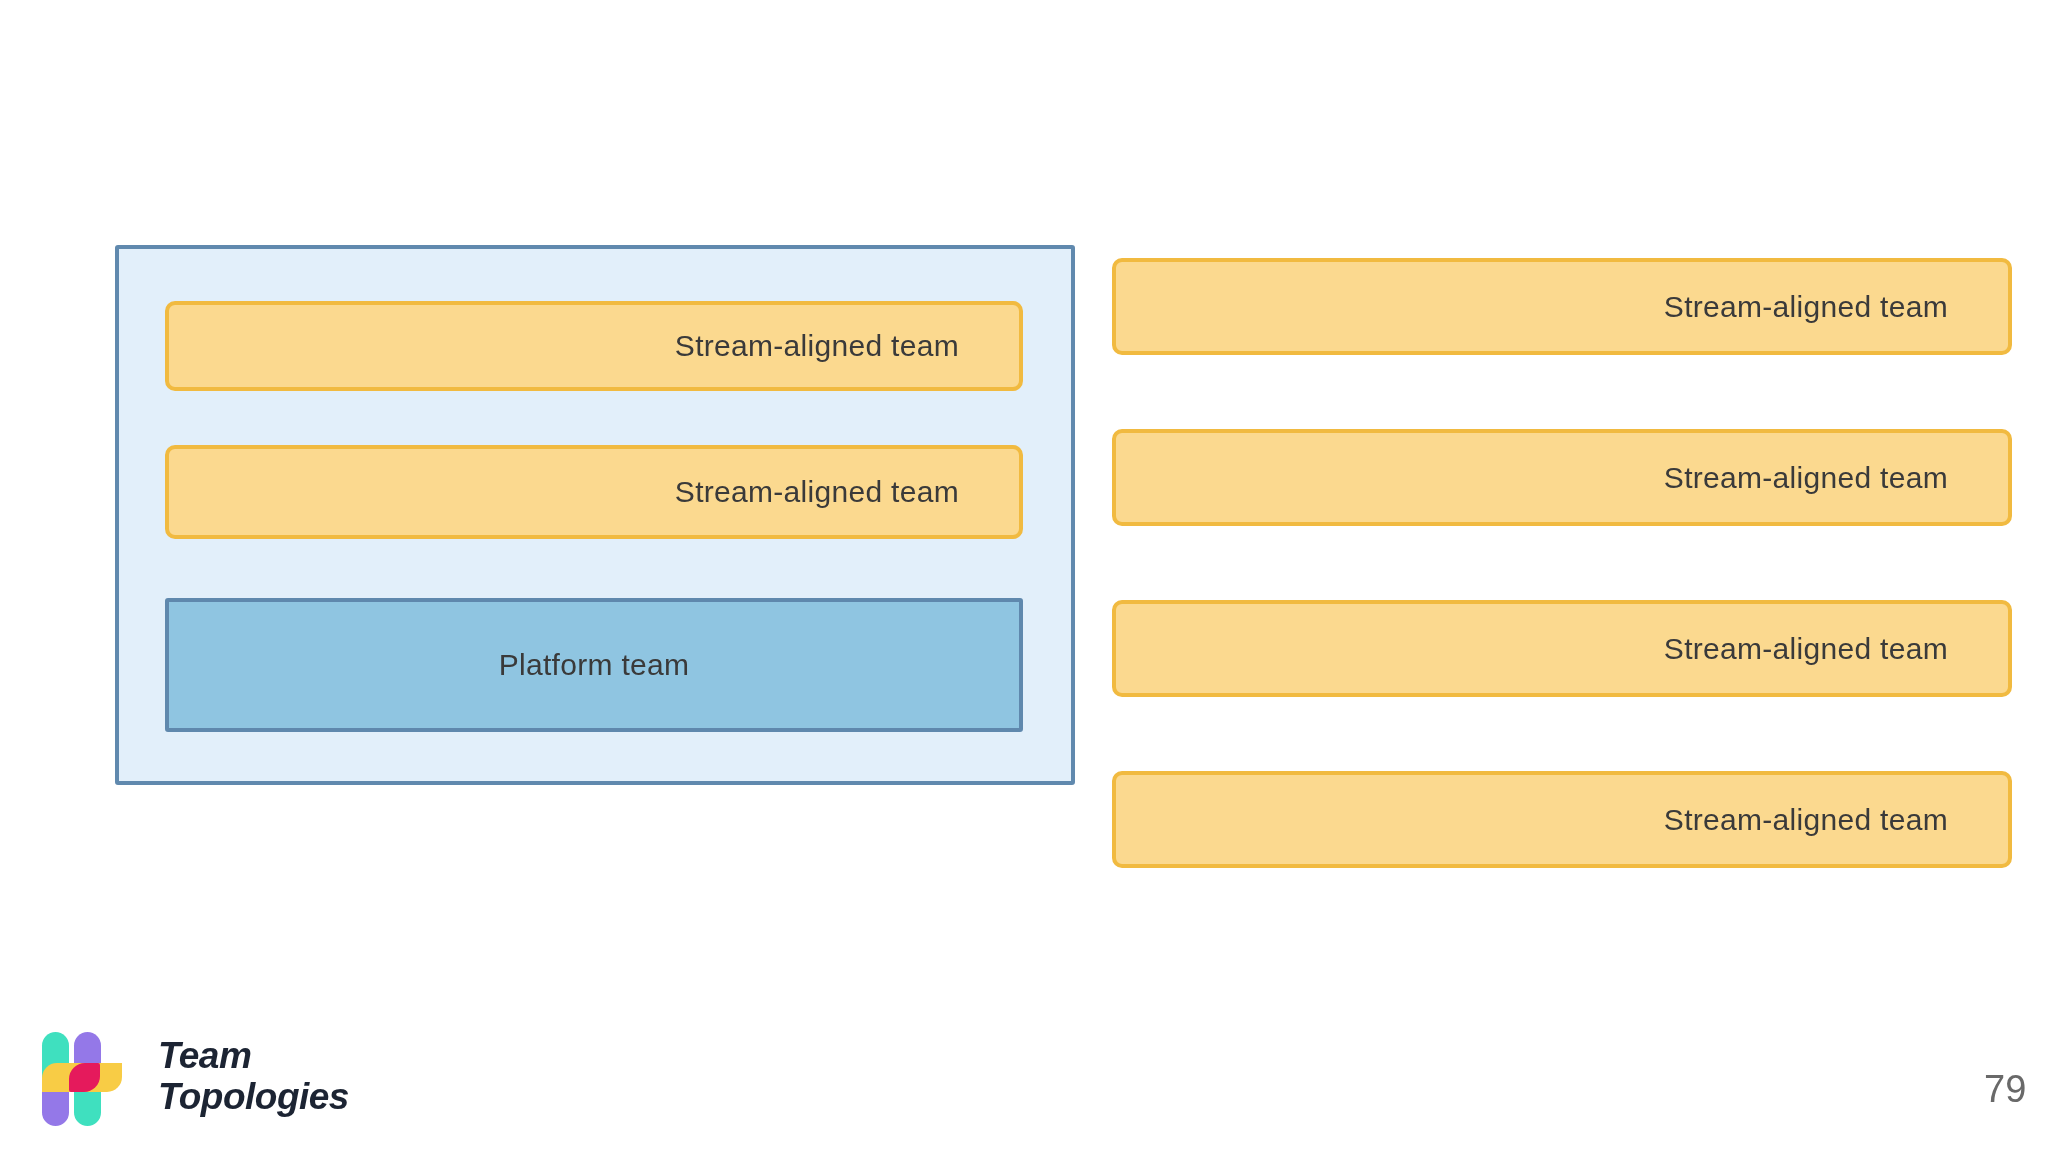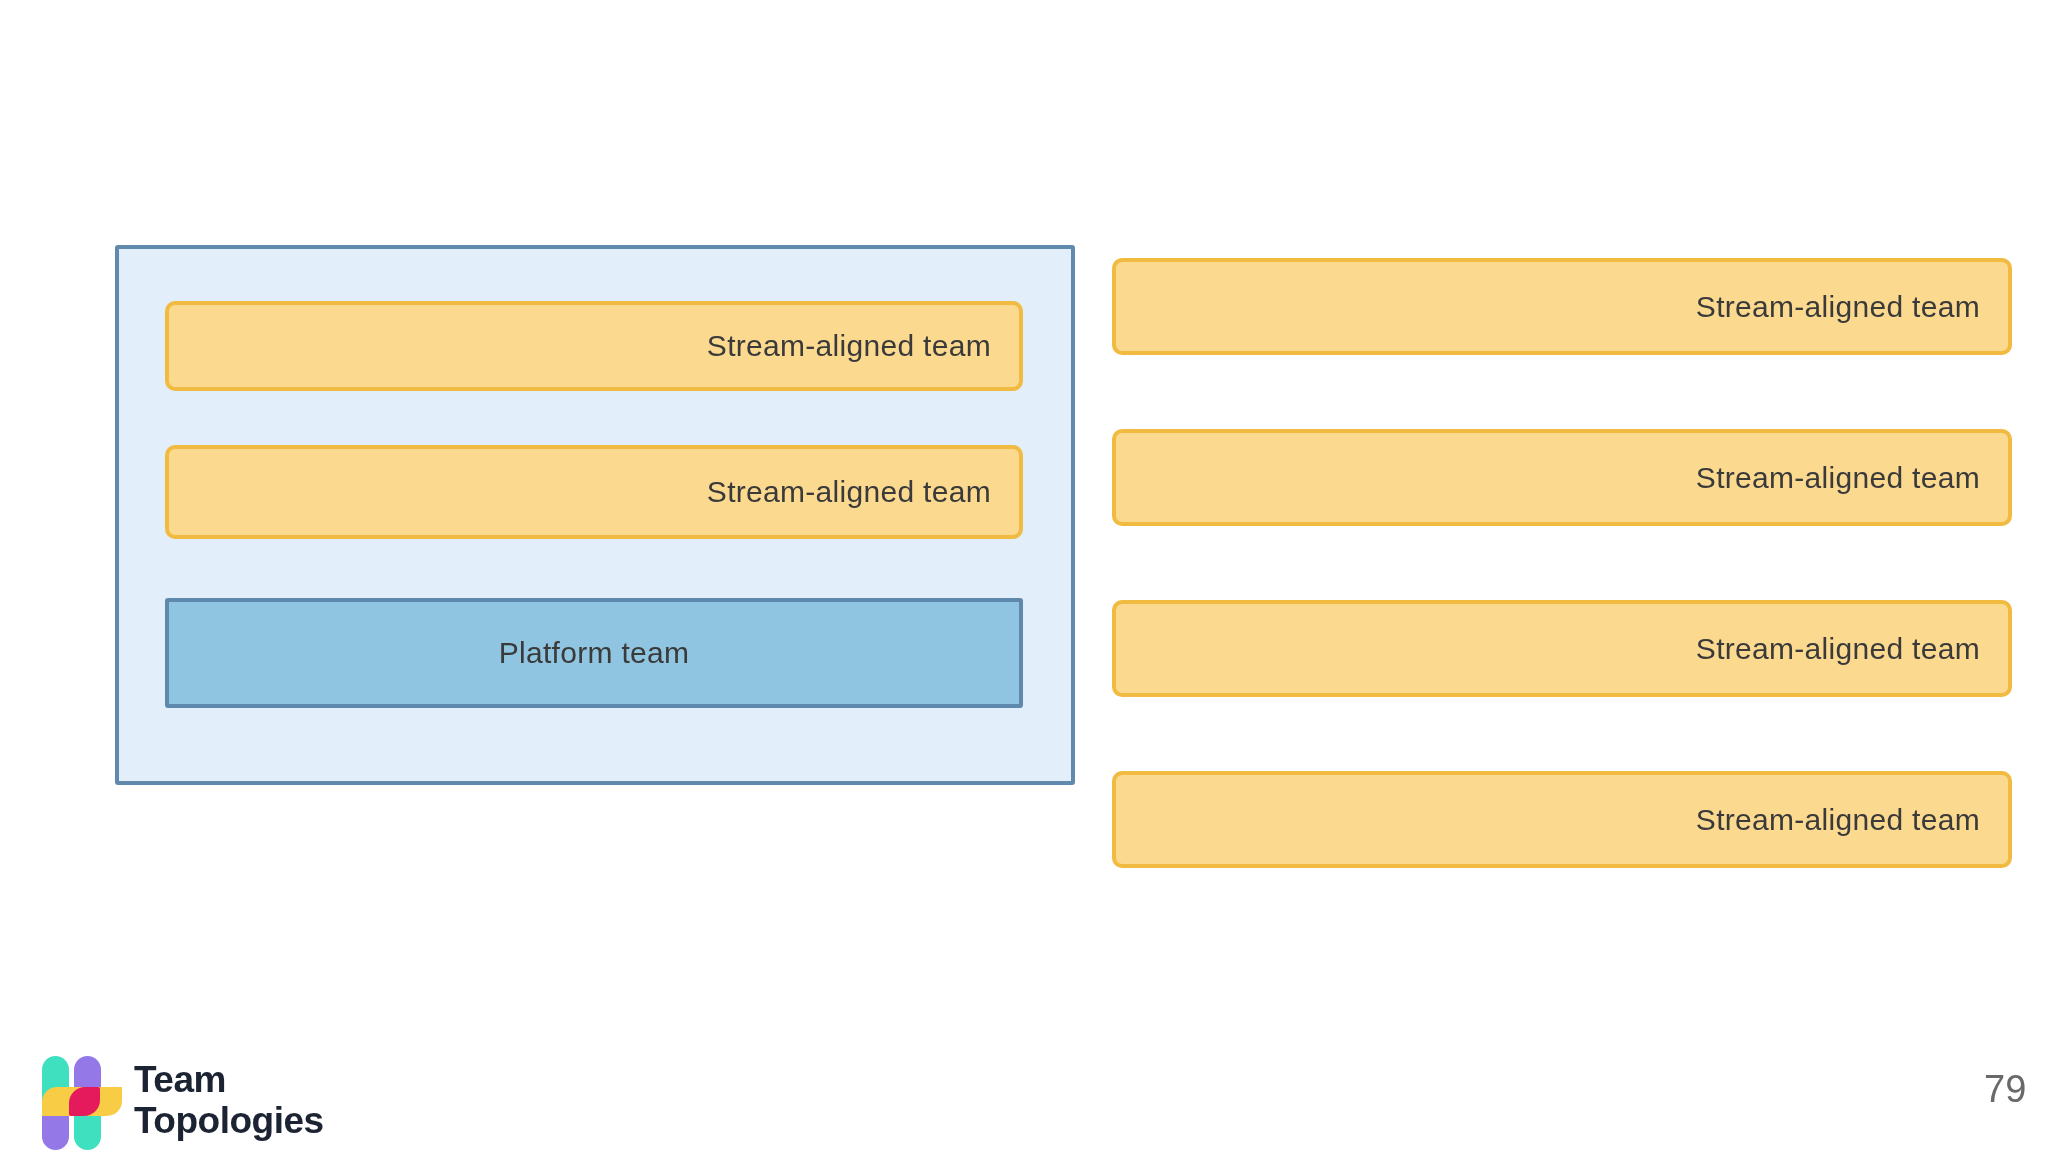--- a/index.html
+++ b/index.html
@@ -29,46 +29,47 @@
     align-items: center;
     font-size: 30px;
     letter-spacing: 0.3px;
     color: var(--label-text, #3A3A3A);
   }
   .stream-box {
     background: var(--stream-fill, #FBD98F);
     border: 4px solid var(--stream-border, #F1BA40);
     border-radius: 10px;
     justify-content: flex-end;
-    padding-right: 28px;
+    padding-right: 60px;
   }
   .platform-box {
     background: var(--platform-fill, #8FC5E1);
     border: 4px solid var(--platform-border, #5F88AD);
     border-radius: 3px;
     justify-content: center;
   }
   
   .l1 { left: 46px; top: 52px;  width: 858px; height: 90px; }
   .l2 { left: 46px; top: 196px; width: 858px; height: 94px; }
-  .lp { left: 46px; top: 349px; width: 858px; height: 110px; }
+  .lp { left: 46px; top: 349px; width: 858px; height: 134px; }
   
   .r  { left: 1112px; width: 900px; height: 97px; }
   .r1 { top: 258px; }
   .r2 { top: 429px; }
   .r3 { top: 600px; }
   .r4 { top: 771px; }
 
   
   .logo {
     position: absolute;
-    left: 36px; top: 1050px;
+    left: 36px; top: 1026px;
     display: flex;
     align-items: center;
-    gap: 12px;
+    gap: 36px;
+    font-style: italic;
   }
   .logo-mark { position: relative; width: 86px; height: 102px; }
   .logo-mark div { position: absolute; }
   .lm-bar-tl { left: 6px;  top: 6px;  width: 27px; height: 48px; background: var(--logo-teal, #3FE0BF);   border-radius: 14px 14px 0 0; }
   .lm-bar-tr { left: 38px; top: 6px;  width: 27px; height: 48px; background: var(--logo-purple, #9478E8); border-radius: 14px 14px 0 0; }
   .lm-bar-bl { left: 6px;  top: 52px; width: 27px; height: 48px; background: var(--logo-purple, #9478E8); border-radius: 0 0 14px 14px; }
   .lm-bar-br { left: 38px; top: 52px; width: 27px; height: 48px; background: var(--logo-teal, #3FE0BF);   border-radius: 0 0 14px 14px; }
   .lm-band   { left: 6px;  top: 37px; width: 80px; height: 29px; background: var(--logo-yellow, #F8CC45); border-radius: 15px 0 15px 0; }
   .lm-leaf   { left: 33px; top: 37px; width: 31px; height: 29px; background: var(--logo-crimson, #E51A5C); border-radius: 16px 2px 16px 2px; }
   .logo-text {

